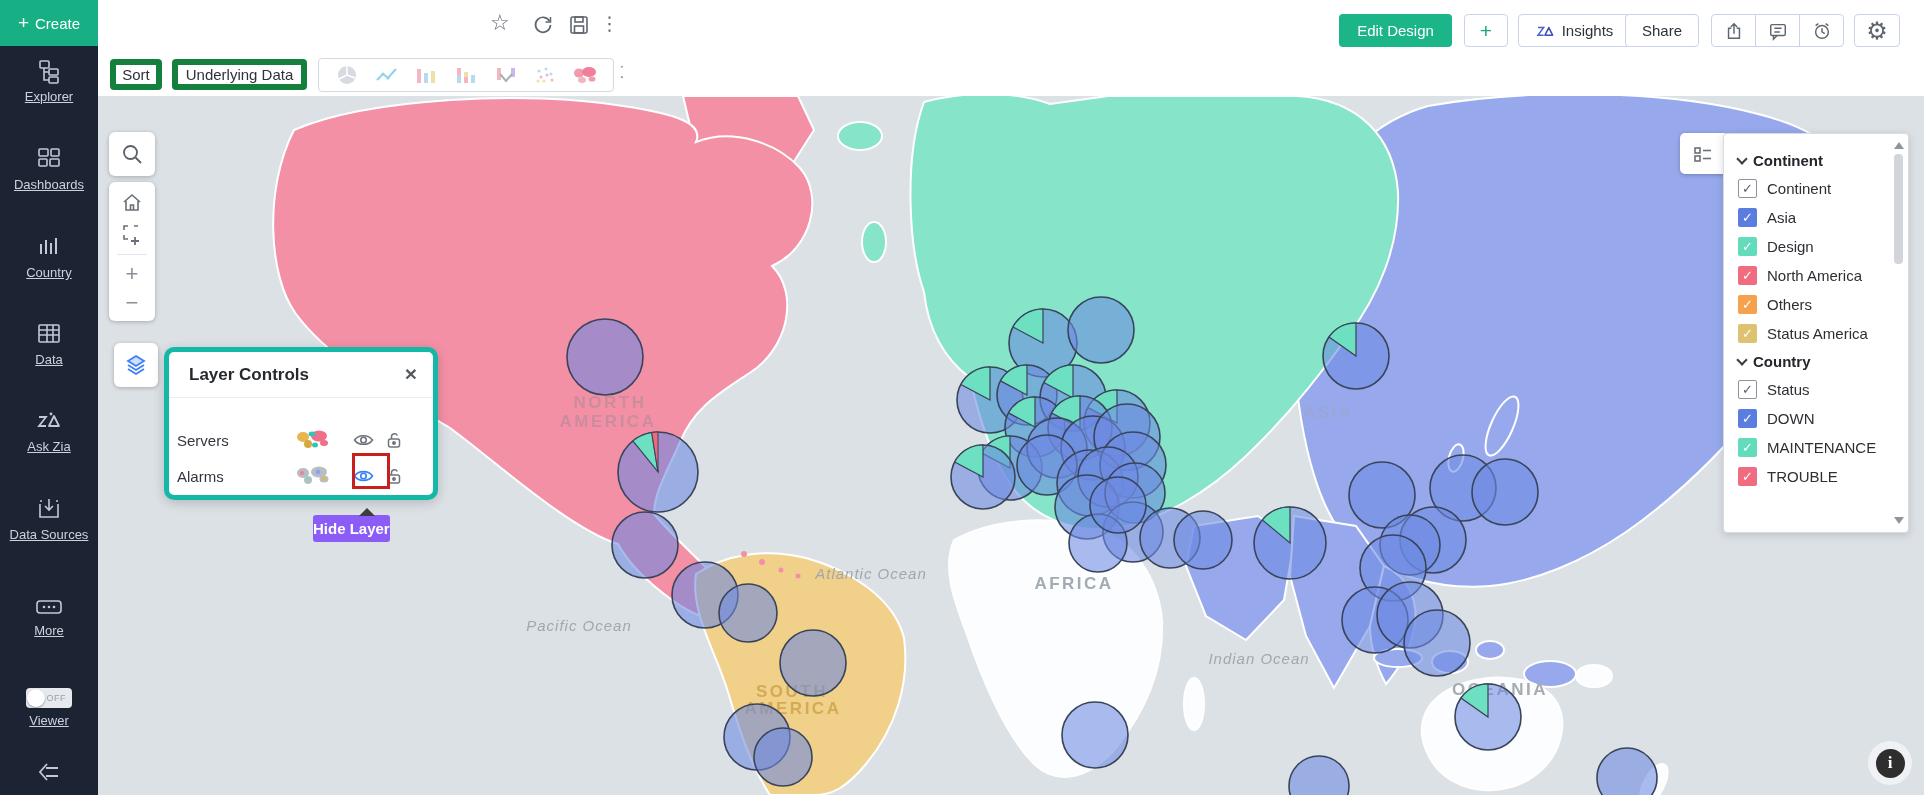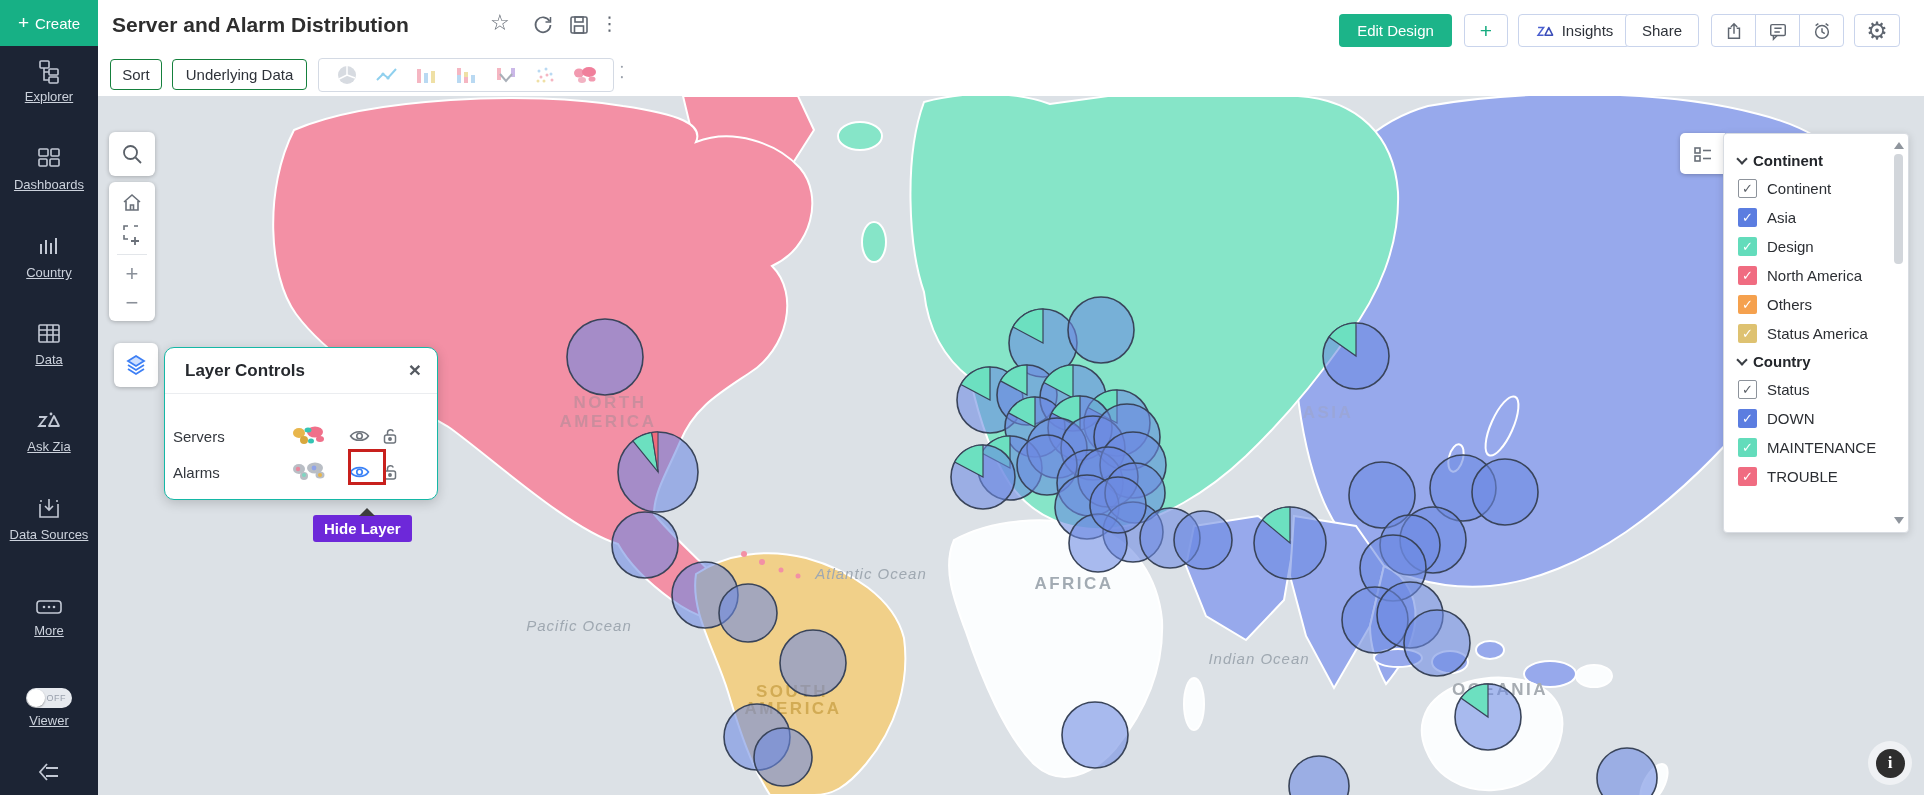--- a/index.html
+++ b/index.html
@@ -10,38 +10,38 @@
   
   #sidebar { position:absolute; left:0; top:0; width:98px; height:795px; background:#1c2434; }
   #create-btn { position:absolute; left:0; top:0; width:98px; height:46px; background:#17b085;
                 color:#fff; display:flex; align-items:center; justify-content:center; gap:6px;
                 font-size:15px; cursor:pointer; }
   #create-btn .plus { font-size:19px; font-weight:400; }
   .side-item { position:absolute; width:98px; text-align:center; color:#c7cdd8; cursor:pointer; }
   .side-item svg { display:block; margin:0 auto; }
   .side-item .lbl { display:block; margin-top:5px; font-size:13px; line-height:16px; color:#ccd2dc;text-decoration:underline; }
   .toggle-pill { position:relative; width:46px; height:20px; margin:0 auto; background:#e6e9ee;
-                 border-radius:10px; }
+                 border-radius:4px; }
   .toggle-pill .knob { position:absolute; left:1px; top:1px; width:18px; height:18px; background:#fff;
                  border-radius:50%; box-shadow:0 1px 2px rgba(0,0,0,.35); }
   .toggle-pill .state { position:absolute; right:6px; top:5px; font-size:9px; color:#9aa1ad; letter-spacing:.5px; }
 
   
   #header { position:absolute; left:98px; top:0; width:1826px; height:52px; background:#fff; }
   #page-title { position:absolute; left:14px; top:13px; font-size:21px; font-weight:700; color:#2e2e2e; }
   .title-ico { position:absolute; top:14px; color:#5f6670; cursor:pointer; }
   .hbtn { position:absolute; top:14px; height:33px; border:1px solid #c9d4ec; border-radius:4px;
           background:#fff; color:#2e3239; font-size:15px; display:flex; align-items:center;
           justify-content:center; gap:7px; cursor:pointer; }
   #edit-design-btn { position:absolute; top:14px; height:33px; background:#1cb489; border-radius:4px;
           color:#fff; font-size:15px; display:flex; align-items:center; justify-content:center; cursor:pointer; }
 
   
   #toolbar { position:absolute; left:98px; top:52px; width:1826px; height:44px; background:#fff; }
-  .tbtn { position:absolute; top:7px; height:31px; border:1px solid #15803d; border-radius:4px;
+  .tbtn { position:absolute; top:7px; height:31px; border:6px solid #15803d; border-radius:4px;
           background:#fff; color:#2e3239; font-size:15px; display:flex; align-items:center;
           justify-content:center; cursor:pointer; }
   #chart-icon-strip { position:absolute; left:220px; top:6px; width:296px; height:34px;
           border:1px solid #d4dae4; border-radius:4px; display:flex; align-items:center;
           justify-content:space-around; padding:0 8px; }
   .cicon { width:26px; height:24px; display:flex; align-items:center; justify-content:center; cursor:pointer; }
   #toolbar-kebab { position:absolute; left:522px; top:8px; color:#9aa1ab; font-size:17px; cursor:pointer; letter-spacing:0; }
 
   
   #map { position:absolute; left:98px; top:96px; width:1826px; height:699px; background:#dce1e6; overflow:hidden; }
@@ -56,33 +56,33 @@
                box-shadow:0 1px 4px rgba(0,0,0,.25); display:flex; align-items:center;
                justify-content:center; cursor:pointer; }
   #map-ctrl-stack { position:absolute; left:11px; top:86px; width:46px; background:#fff; border-radius:6px;
                box-shadow:0 1px 4px rgba(0,0,0,.25); display:flex; flex-direction:column; align-items:center;
                padding:10px 0 8px; gap:9px; }
   .mc-zoom { font-size:22px; color:#8a9099; line-height:20px; cursor:pointer; }
   .mc-div { width:30px; height:1px; background:#e3e6ea; }
 
   
   #layer-panel { position:absolute; left:66px; top:251px; width:274px; height:153px; background:#fff;
-                 border:1px solid #14b8a6; border-radius:10px; box-shadow:0 3px 12px rgba(0,0,0,.18); }
+                 border:5px solid #14b8a6; border-radius:10px; box-shadow:0 3px 12px rgba(0,0,0,.18); }
   #layer-panel .hd { position:relative; height:46px; border-bottom:1px solid #ebedf0;
                  display:flex; align-items:center; padding:0 20px; font-size:17px; font-weight:700; color:#26292e; }
   #layer-close { position:absolute; right:16px; top:10px; font-size:21px; color:#555a61; cursor:pointer; }
   .layer-row { position:absolute; left:0; width:100%; height:36px; display:flex; align-items:center; }
   .layer-row .nm { margin-left:8px; width:118px; font-size:15px; color:#33373d; }
   .layer-thumb { width:36px; height:24px; margin-right:14px; cursor:pointer; }
   .layer-eye { width:36px; height:30px; display:flex; align-items:center; justify-content:center; cursor:pointer; }
   .layer-lock { width:26px; height:30px; display:flex; align-items:center; justify-content:center; cursor:pointer; }
   #alarm-eye-highlight { position:absolute; left:183px; top:-5px; width:38px; height:36px;
                  border:3px solid #c8201d; pointer-events:none; }
-  #hide-tooltip { position:absolute; left:215px; top:419px; background:#6d28d9; color:#fff;
-                 font-size:15px; font-weight:700; padding:5px 11px; border-radius:3px; white-space:nowrap; }
+  #hide-tooltip { position:absolute; left:215px; top:419px; background:#8b5cf6; color:#fff;
+                 font-size:15px; font-weight:700; padding:5px 0; border-radius:3px; white-space:nowrap; }
   #hide-tooltip .caret { position:absolute; left:46px; top:-7px; width:0; height:0;
                  border-left:8px solid transparent; border-right:8px solid transparent;
                  border-bottom:8px solid #3d3d3d; }
 
   
   #legend-toggle { position:absolute; left:1582px; top:37px; width:45px; height:41px; border-radius:5px 0 0 5px; }
   #legend-panel { position:absolute; left:1625px; top:37px; width:186px; height:400px; background:#fff;
                   border:1px solid #d8dce2; border-radius:4px; box-shadow:0 2px 8px rgba(0,0,0,.15);
                   padding:10px 24px 10px 14px; overflow:hidden; }
   .legend-group-title { display:flex; align-items:center; gap:7px; font-size:15px; font-weight:700;
@@ -191,21 +191,20 @@
     </div>
 
     <div class="side-item" style="top:762px">
       <svg width="26" height="20" viewBox="0 0 26 20" fill="none" stroke="#c2c8d4" stroke-width="1.8">
         <path d="M22 6 H10 M22 14 H10 M11 2 L4 10 L11 18"></path>
       </svg>
     </div>
   </div>
 
   <div id="header">
-    <div id="page-title">Server and Alarm Distribution</div>
     <span class="title-ico" style="left:392px;font-size:22px;top:10px">☆</span>
     <span class="title-ico" style="left:434px">
       <svg width="22" height="22" viewBox="0 0 22 22" fill="none" stroke="#5f6670" stroke-width="1.7">
           <path d="M17.5 7 A7.5 7.5 0 1 0 18.5 11"></path>
           <path d="M18.5 3 v5 h-5" stroke-width="1.5"></path>
         </svg>
     </span>
     <span class="title-ico" style="left:470px">
       <svg width="22" height="22" viewBox="0 0 22 22" fill="none" stroke="#5f6670" stroke-width="1.6">
           <rect x="3" y="3" width="16" height="16" rx="1.5"></rect>

